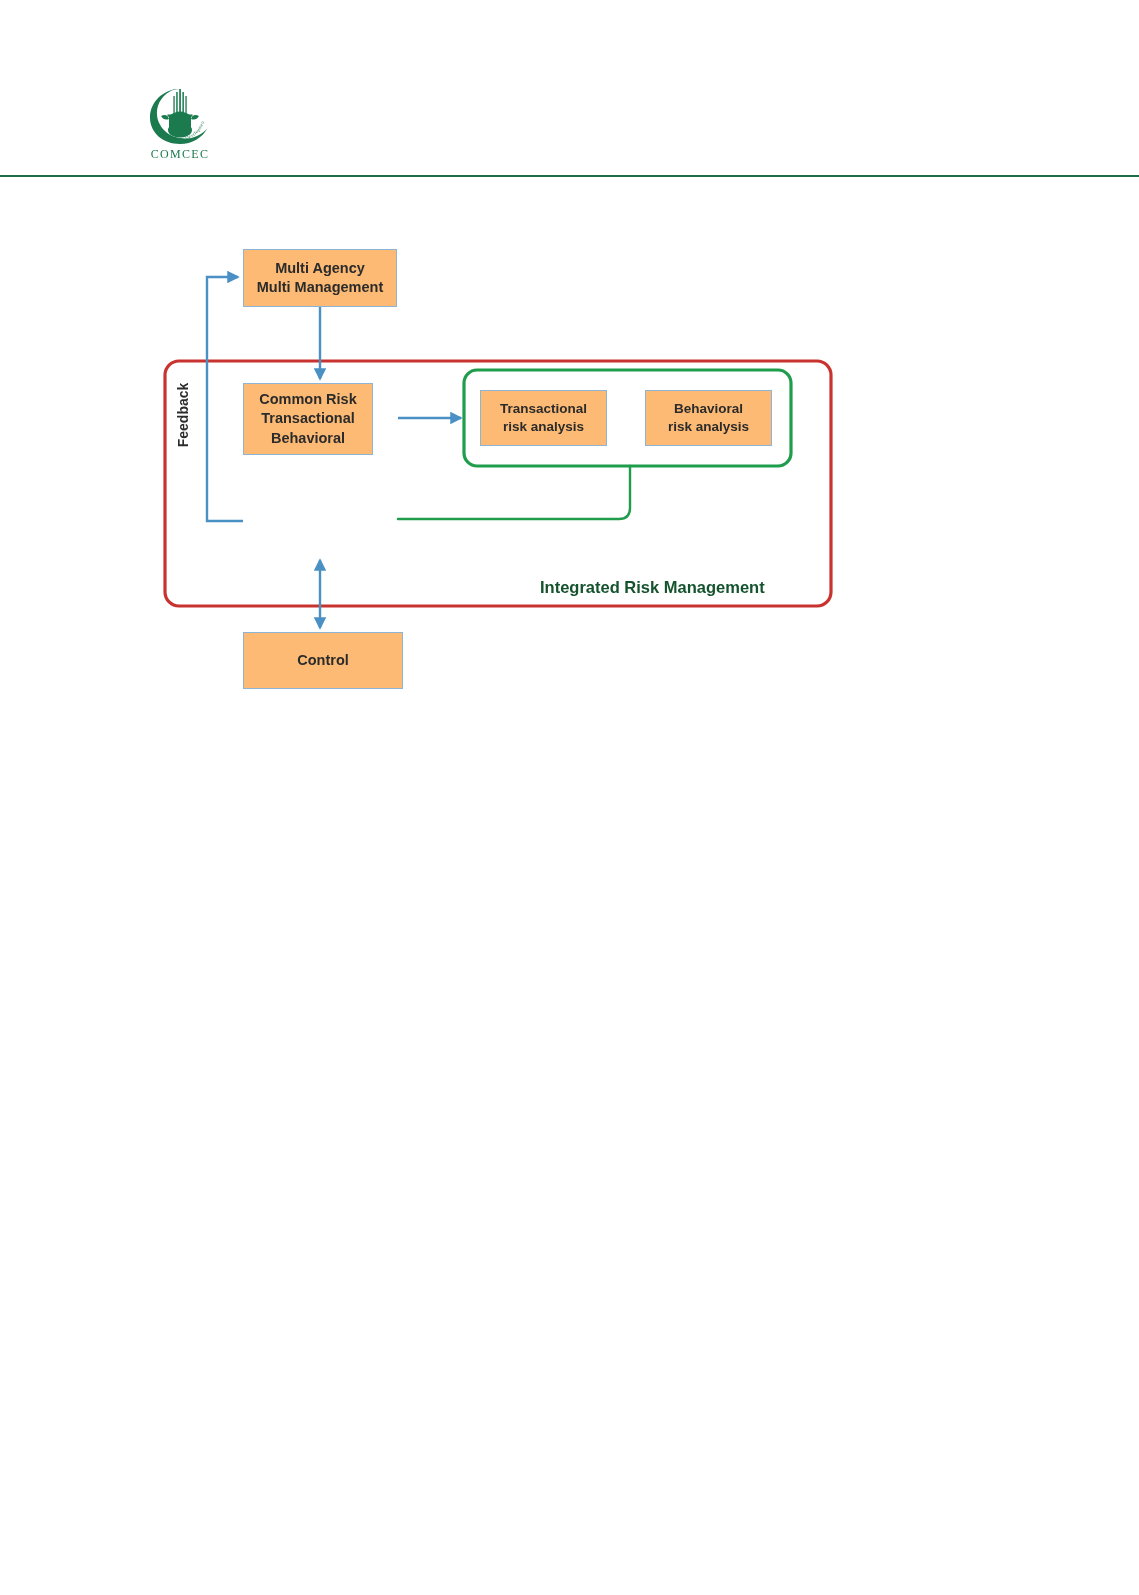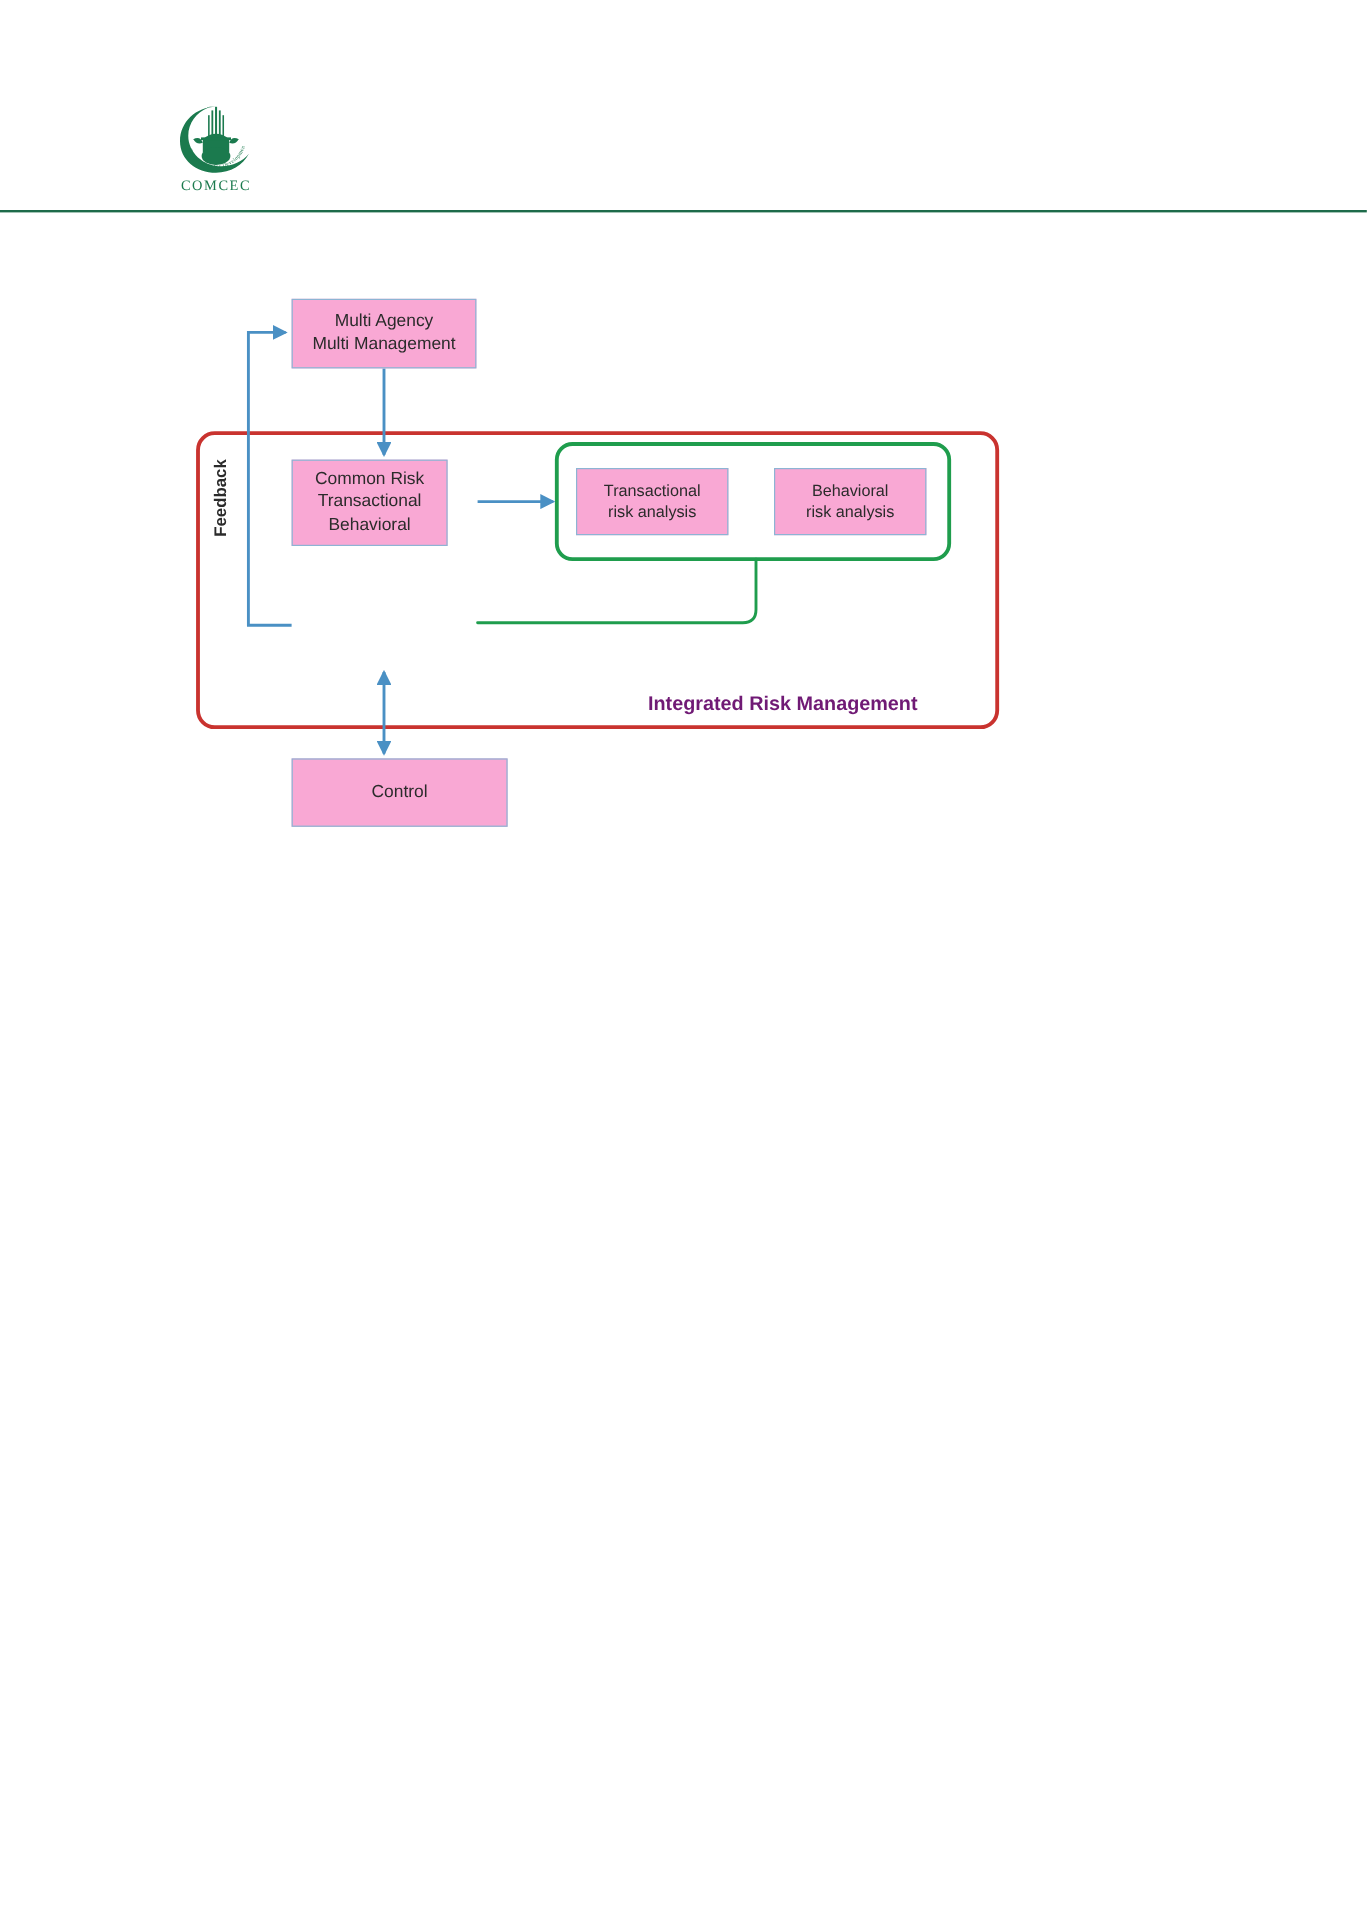--- a/index.html
+++ b/index.html
@@ -66,35 +66,35 @@
     position: absolute;
     left: 0;
     top: 0;
   }
 
   
   .node-box {
     position: absolute;
     box-sizing: border-box;
     border: 1.6px solid #8db4d4;
-    background: #f9a8d4;
+    background: #fdba74;
     display: flex;
     align-items: center;
     justify-content: center;
     text-align: center;
     color: #2b2b2b;
-    font-weight: normal;
+    font-weight: bold;
     line-height: 1.32;
   }
   .node-box .lbl { display: block; padding: 0 4px; }
 
   #box-multi-agency   { left: 243px; top: 249px; width: 154px; height: 58px; font-size: 14.5px; }
   #box-common-risk    { left: 243px; top: 383px; width: 130px; height: 72px; font-size: 14.5px; }
   #box-integrated-rms { left: 243px; top: 487px; width: 154px; height: 68px; font-size: 14.5px; }
-  #box-control        { left: 243px; top: 632px; width: 180px; height: 57px; font-size: 14.5px; }
+  #box-control        { left: 243px; top: 632px; width: 160px; height: 57px; font-size: 14.5px; }
   #box-transactional  { left: 480px; top: 390px; width: 127px; height: 56px; font-size: 13.5px; }
   #box-behavioral     { left: 645px; top: 390px; width: 127px; height: 56px; font-size: 13.5px; }
 
   
   #label-feedback {
     position: absolute;
     left: 172px;
     top: 370px;
     width: 22px;
     height: 90px;
@@ -107,21 +107,21 @@
     transform: rotate(-90deg);
     transform-origin: center center;
     white-space: nowrap;
   }
   #label-integrated-risk-management {
     position: absolute;
     left: 540px;
     top: 578px;
     font-size: 16.5px;
     font-weight: bold;
-    color: #701a75;
+    color: #14532d;
     white-space: nowrap;
   }
 </style>
 </head>
 <body>
 
 <div id="page-header">
 
   <div id="comcec-logo">
     <svg class="mark" viewBox="0 0 74 60">

